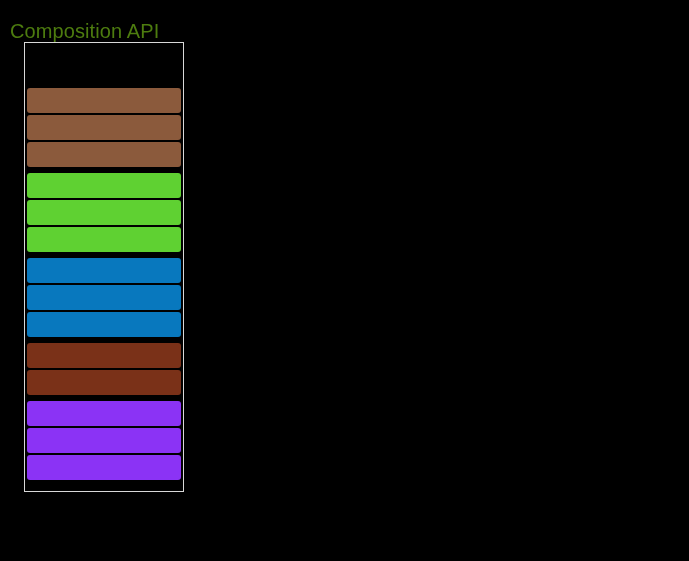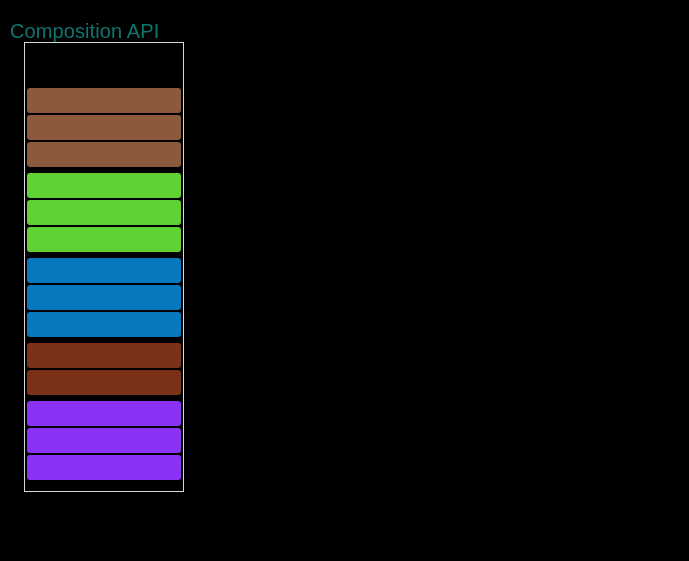--- a/index.html
+++ b/index.html
@@ -15,21 +15,21 @@
     font-family: "Liberation Sans", "DejaVu Sans", sans-serif;
     -webkit-font-smoothing: antialiased;
   }
 
   #page-title {
     position: absolute;
     left: 10px;
     top: 19px;
     font-size: 20px;
     line-height: 24px;
-    color: #0f766e;
+    color: #4d7c0f;
     white-space: nowrap;
     letter-spacing: 0.1px;
     z-index: 3;
   }
 
   #bars-container {
     position: absolute;
     left: 24px;
     top: 42px;
     width: 160px;

